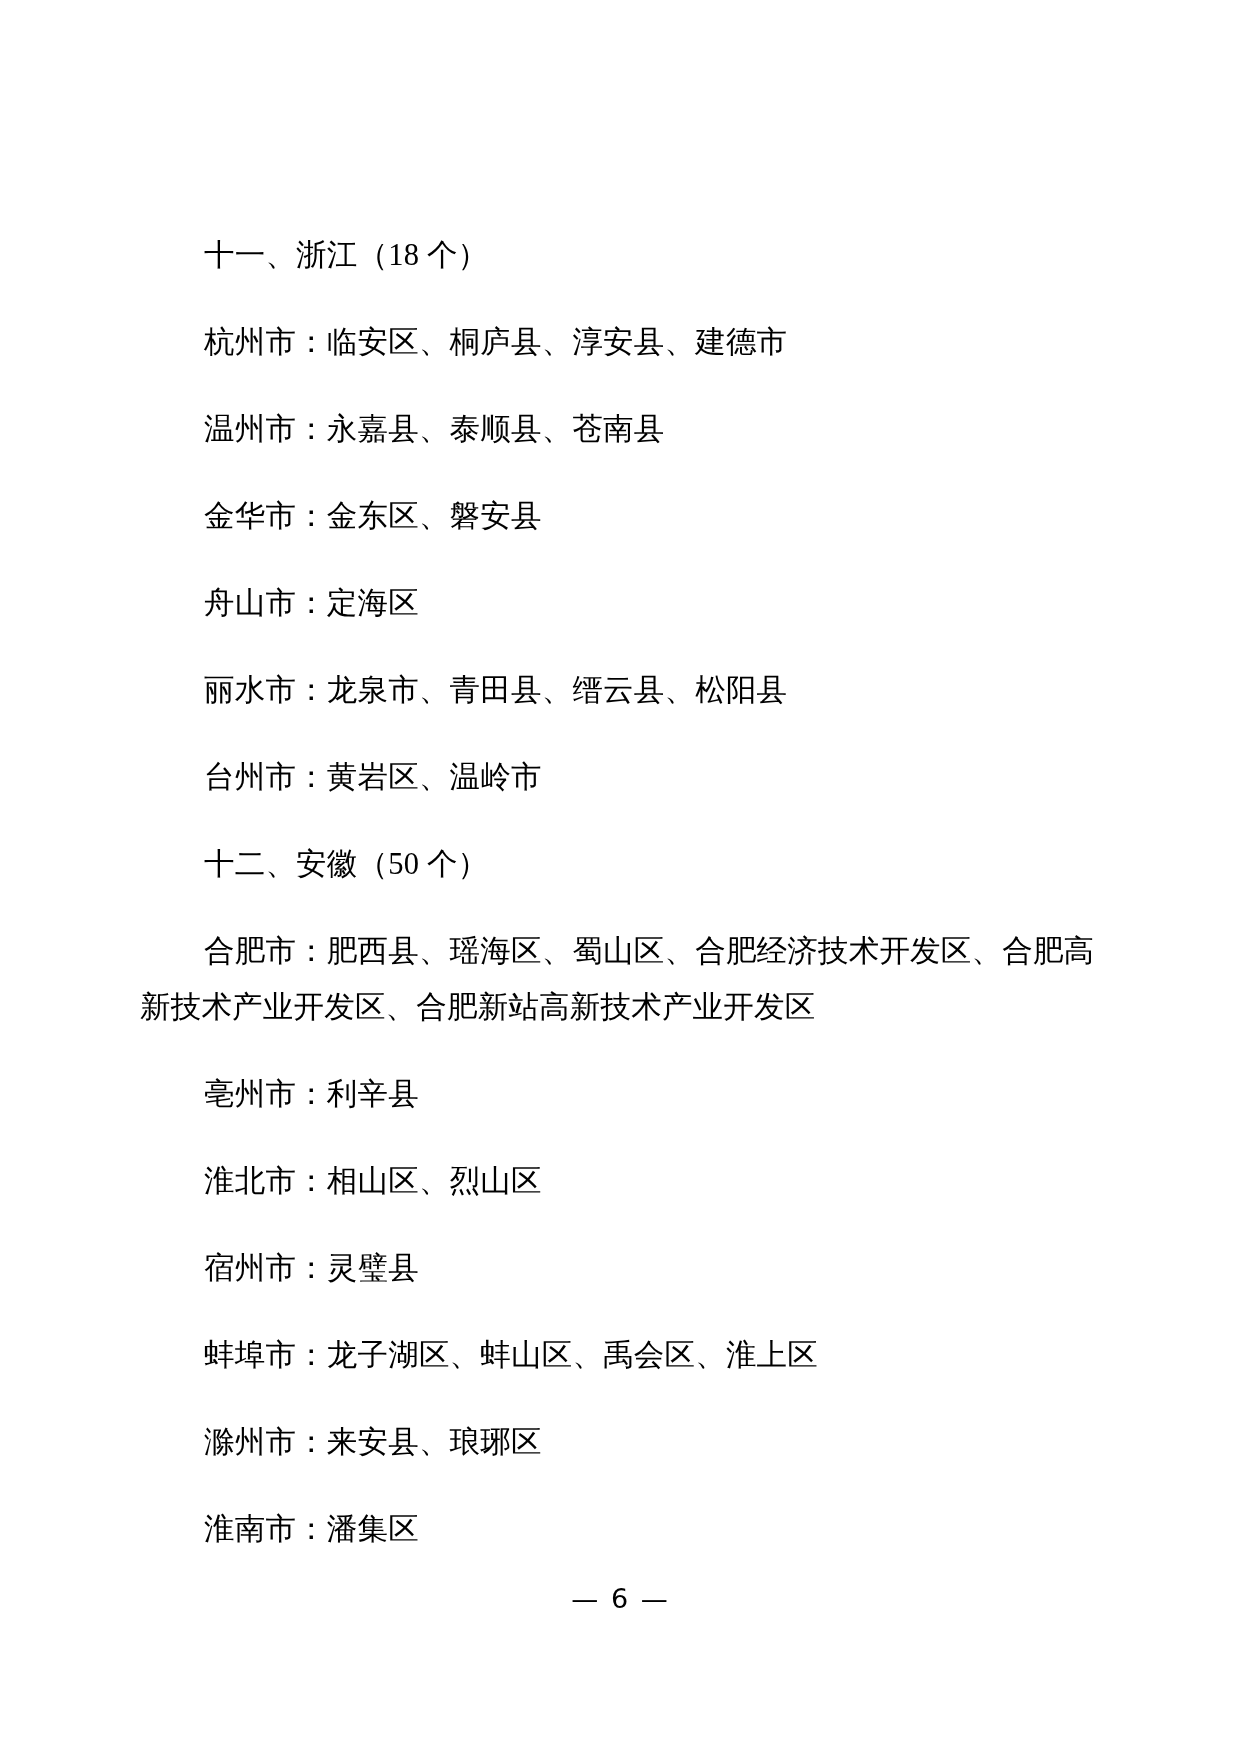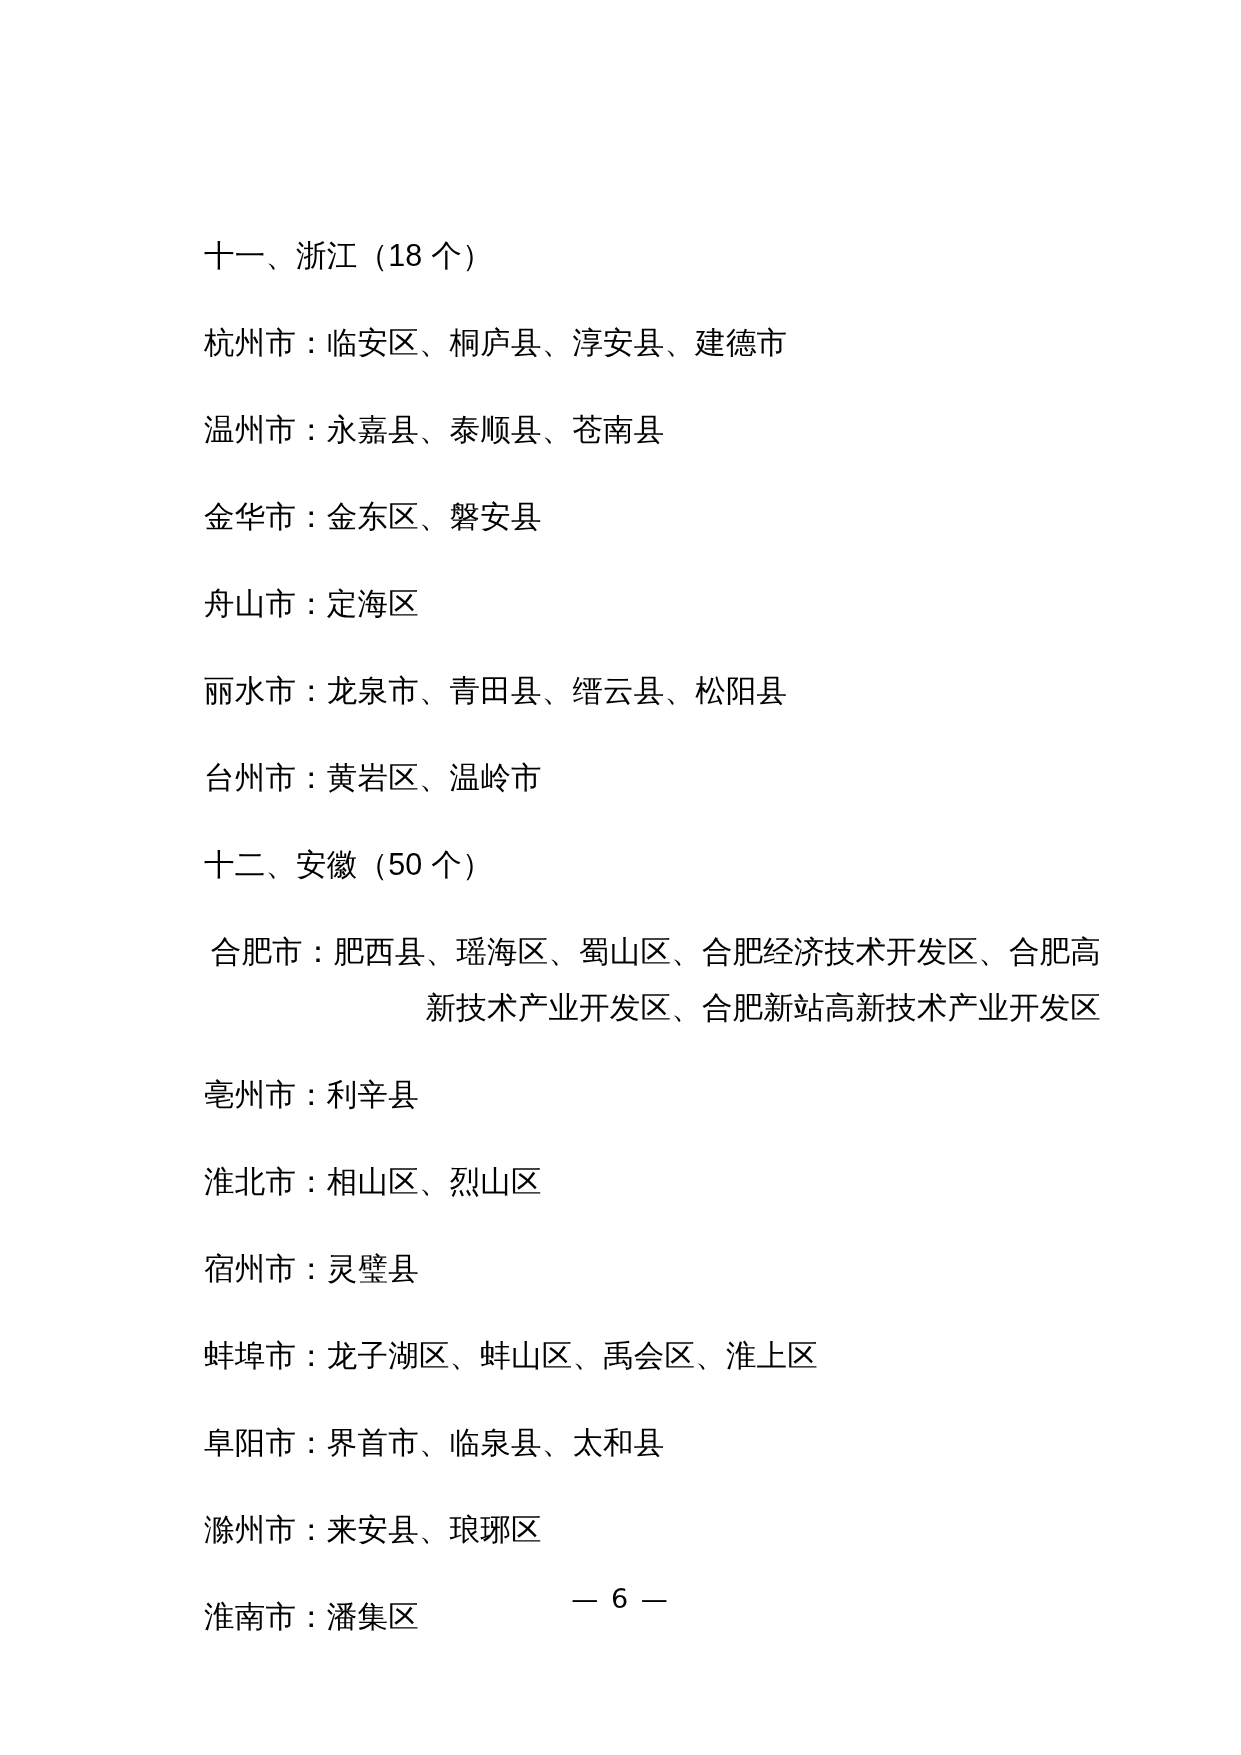--- a/index.html
+++ b/index.html
@@ -20,34 +20,33 @@
   }
   .content {
     position: absolute;
     left: 0;
     top: 0;
     width: 1241px;
     padding: 196px 140px 0 140px;
     box-sizing: border-box;
   }
   .doc-line {
-    font-family: Liberation Sans, sans-serif;
+    font-family: Liberation Serif, serif;
     font-size: 30.5px;
     line-height: 56.5px;
     color: #000000;
     letter-spacing: 0.2px;
     white-space: pre-wrap;
     word-break: break-all;
   }
   .indent {
     text-indent: 64px;
   }
   .hang {
     text-indent: 64px;
-    text-align: right;
   }
   .page-number {
     position: absolute;
     left: 0;
     top: 1583px;
     width: 1241px;
     text-align: center;
     font-family: "DejaVu Sans", "Liberation Sans", sans-serif;
     font-size: 27px;
     color: #000000;
@@ -66,20 +65,19 @@
     <p class="doc-line indent">金华市：金东区、磐安县</p>
     <p class="doc-line indent">舟山市：定海区</p>
     <p class="doc-line indent">丽水市：龙泉市、青田县、缙云县、松阳县</p>
     <p class="doc-line indent">台州市：黄岩区、温岭市</p>
     <p class="doc-line indent">十二、安徽（50 个）</p>
     <p class="doc-line hang">合肥市：肥西县、瑶海区、蜀山区、合肥经济技术开发区、合肥高新技术产业开发区、合肥新站高新技术产业开发区</p>
     <p class="doc-line indent">亳州市：利辛县</p>
     <p class="doc-line indent">淮北市：相山区、烈山区</p>
     <p class="doc-line indent">宿州市：灵璧县</p>
     <p class="doc-line indent">蚌埠市：龙子湖区、蚌山区、禹会区、淮上区</p>
-    <p class="doc-line indent">阜阳市：界首市、临泉县、太和县</p>
     <p class="doc-line indent">滁州市：来安县、琅琊区</p>
     <p class="doc-line indent">淮南市：潘集区</p>
 
   </div>
 
   <div class="page-number">— 6 —</div>
 </div>
 
 </body></html>

